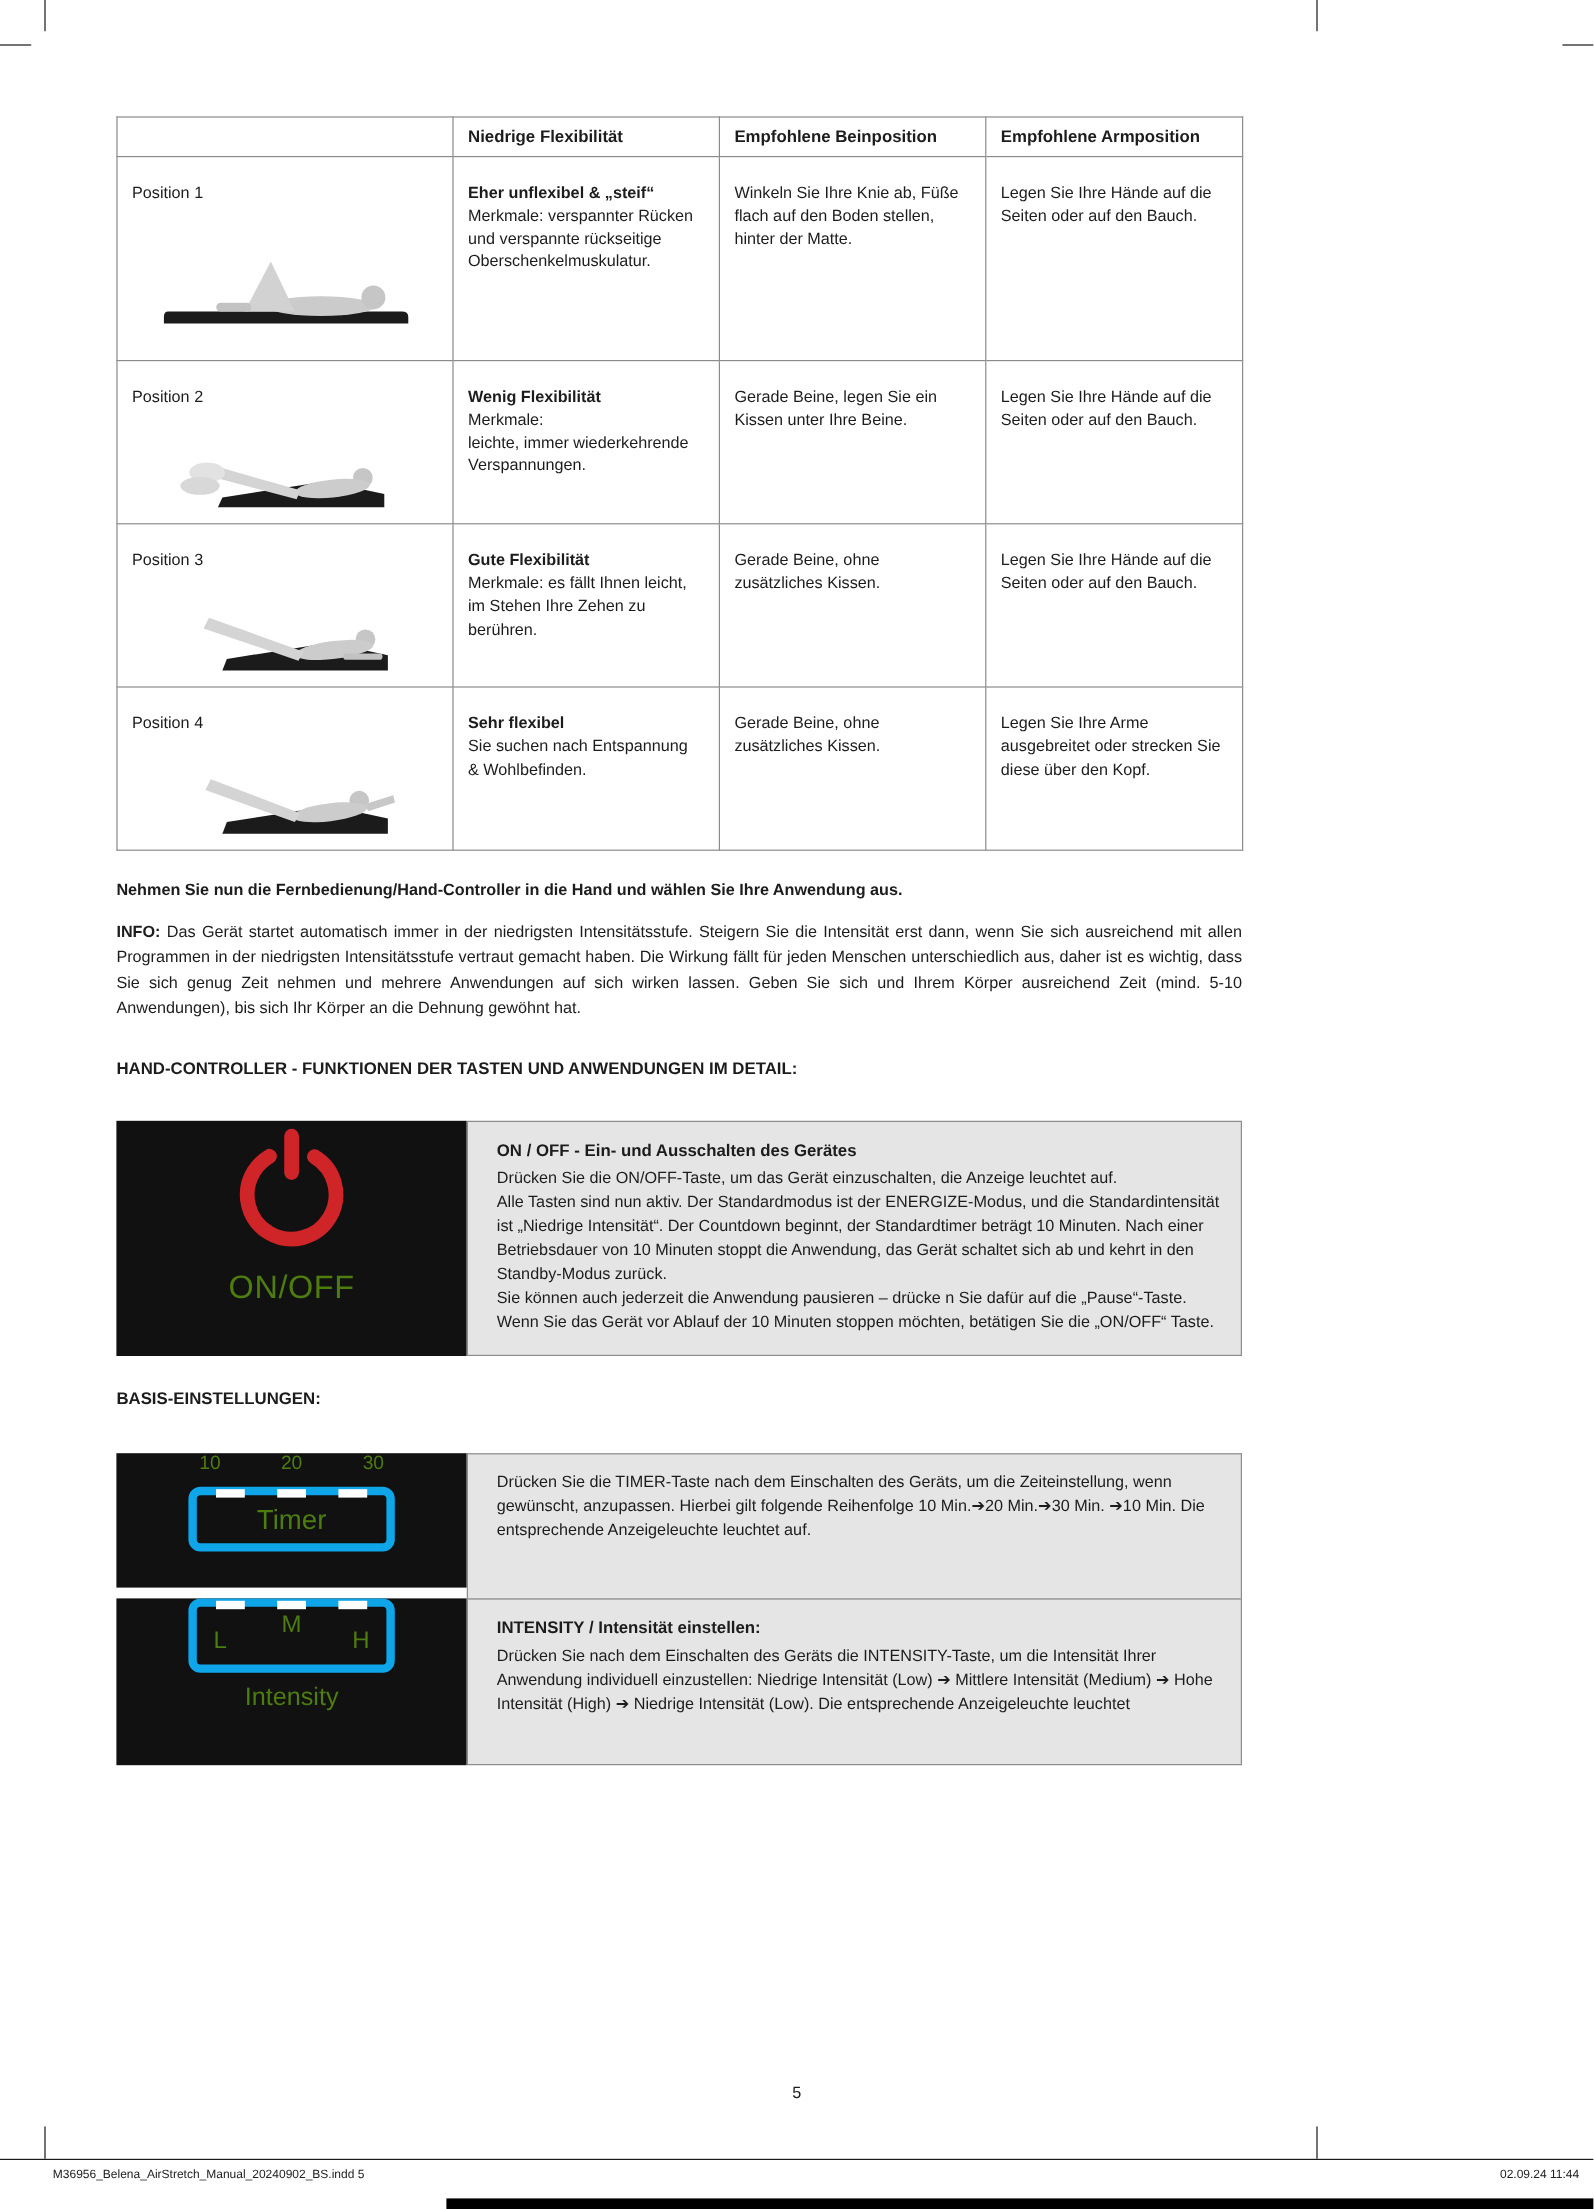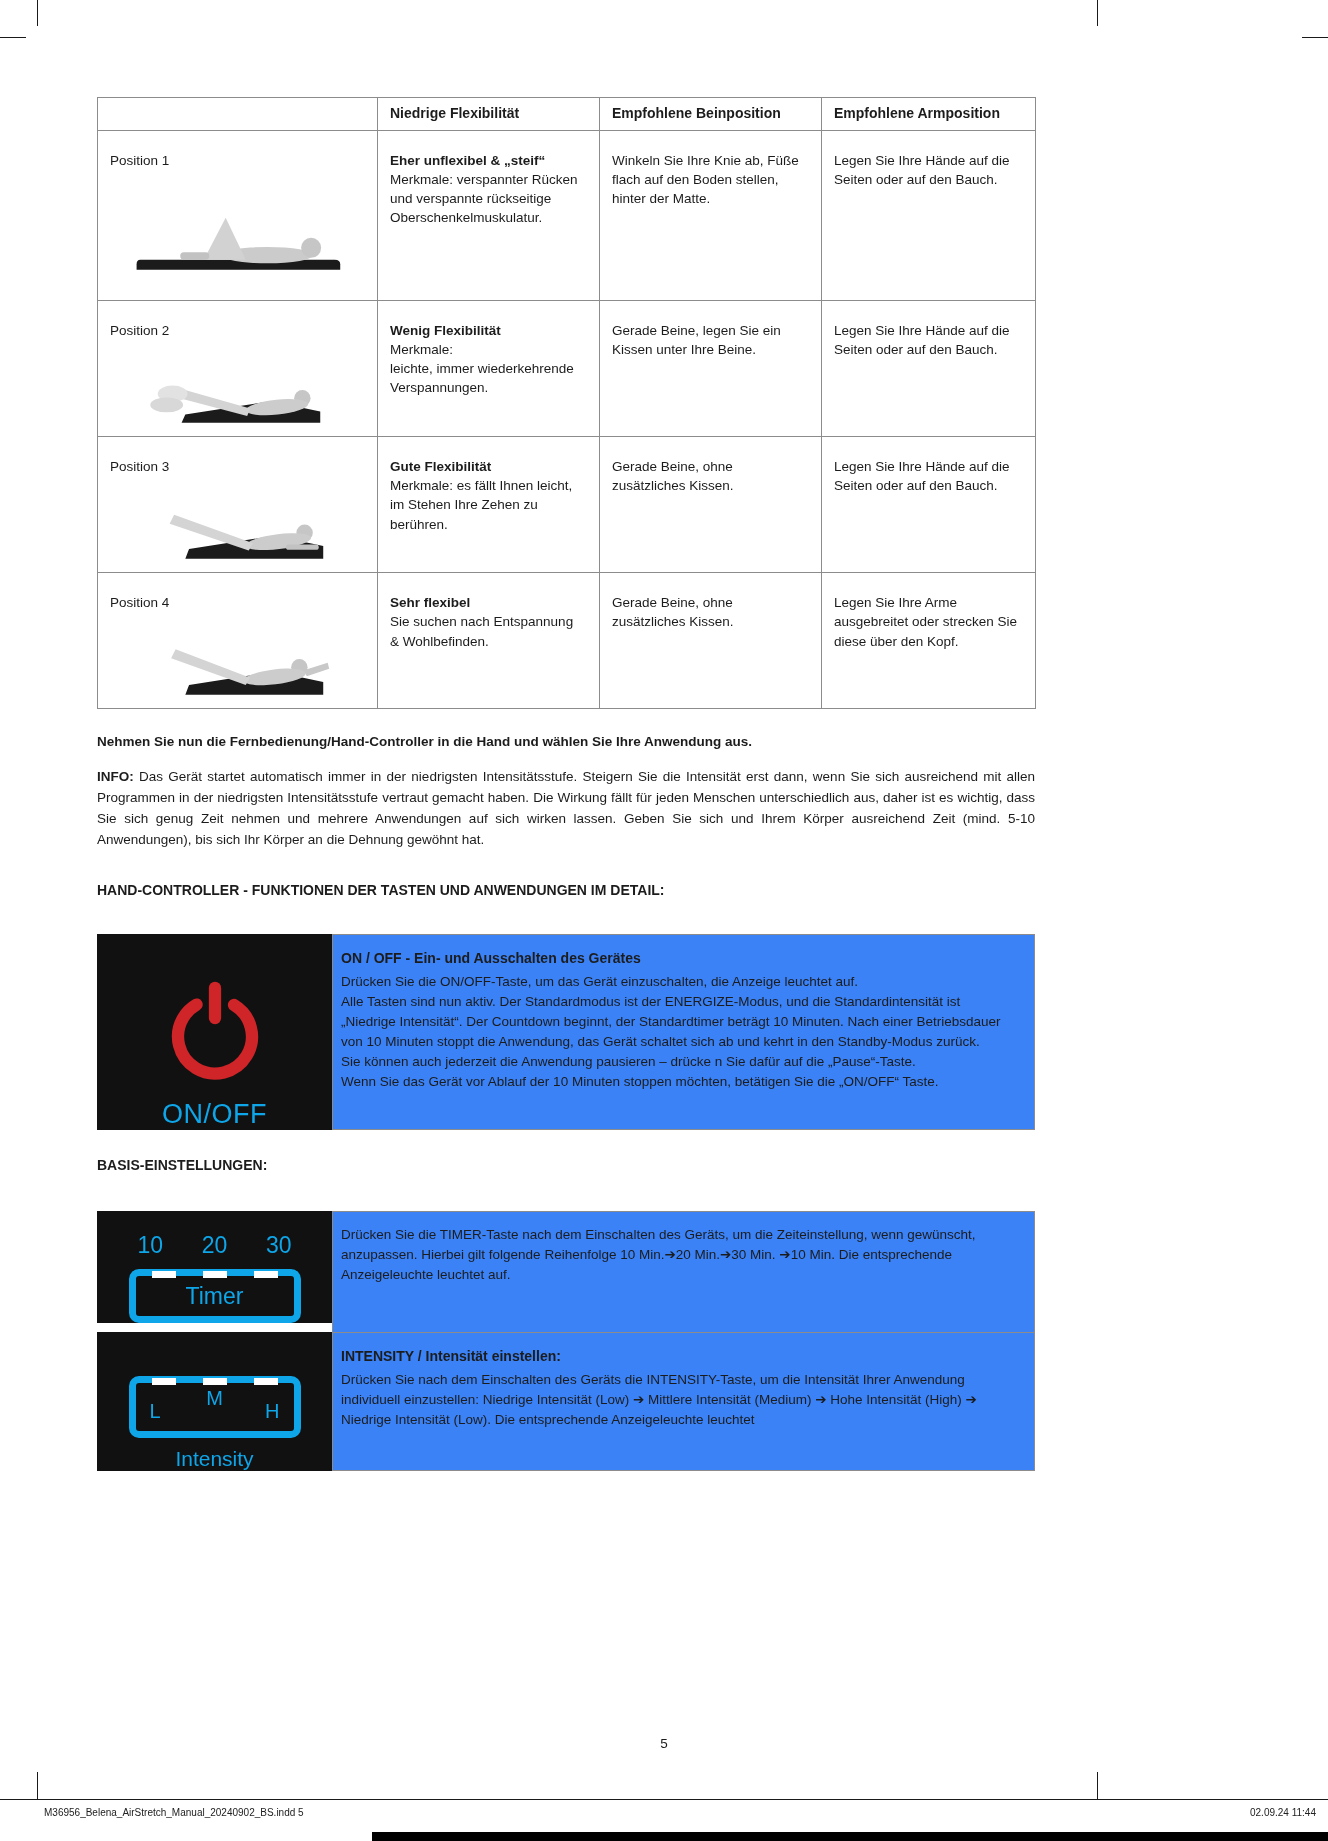--- a/index.html
+++ b/index.html
@@ -37,37 +37,37 @@
   .section-heading { margin-top:31px; font-size:14px; font-weight:bold; }
   .basis-heading { margin-top:27px; }
 
   
   .ctrl-row { display:flex; align-items:stretch; }
   .onoff-row { margin-top:36px; }
   .timer-row { margin-top:38px; }
   .intensity-row { margin-top:-1px; }
 
   .black-box {
-    width:235px; flex-shrink:0; background:#111111; color:#0ea5e9;
-    display:flex; flex-direction:column; align-items:center; justify-content:flex-end;
+    width:292px; flex-shrink:0; background:#111111; color:#4d7c0f;
+    display:flex; flex-direction:column; align-items:center; justify-content:flex-start;
   }
   .timer-black { margin-bottom:10px; }
   .desc-box {
-    flex:1; border:1px solid #8c8c8c; background:#3b82f6;
-    padding:13px 16px 11px 8px; font-size:13.5px; line-height:1.48;
+    flex:1; border:1px solid #8c8c8c; background:#e5e5e5;
+    padding:13px 16px 11px 24px; font-size:13.5px; line-height:1.48;
   }
   .onoff-desc { min-height:196px; }
   .timer-desc { min-height:122px; }
   .intensity-desc { min-height:139px; }
   .desc-title { font-weight:bold; font-size:14px; margin-bottom:3px; }
 
   .onoff-caption { font-size:27px; letter-spacing:0.5px; margin-top:12px; }
 
   .timer-numbers { width:186px; display:flex; justify-content:space-between;
-    padding:0 16px; font-size:23px; margin-bottom:10px;margin-top:16px; }
+    padding:0 16px; font-size:16px; margin-bottom:10px; }
   .led-rect { position:relative; width:172px; border:7px solid #0ea5e9; border-radius:10px; }
   .timer-rect { height:54px; display:flex; align-items:center; justify-content:center; font-size:23px; }
   .intensity-rect { height:62px; }
   .tick { position:absolute; top:-5px; width:24px; height:7px; background:#fff; }
   .tick-l { left:16px; } .tick-c { left:calc(50% - 12px); } .tick-r { right:16px; }
   .int-m { position:absolute; top:4px; left:50%; transform:translateX(-50%); font-size:20px; }
   .int-l { position:absolute; left:14px; bottom:8px; font-size:20px; }
   .int-h { position:absolute; right:14px; bottom:8px; font-size:20px; }
   .display-caption { margin-top:9px; font-size:21px; }
 

